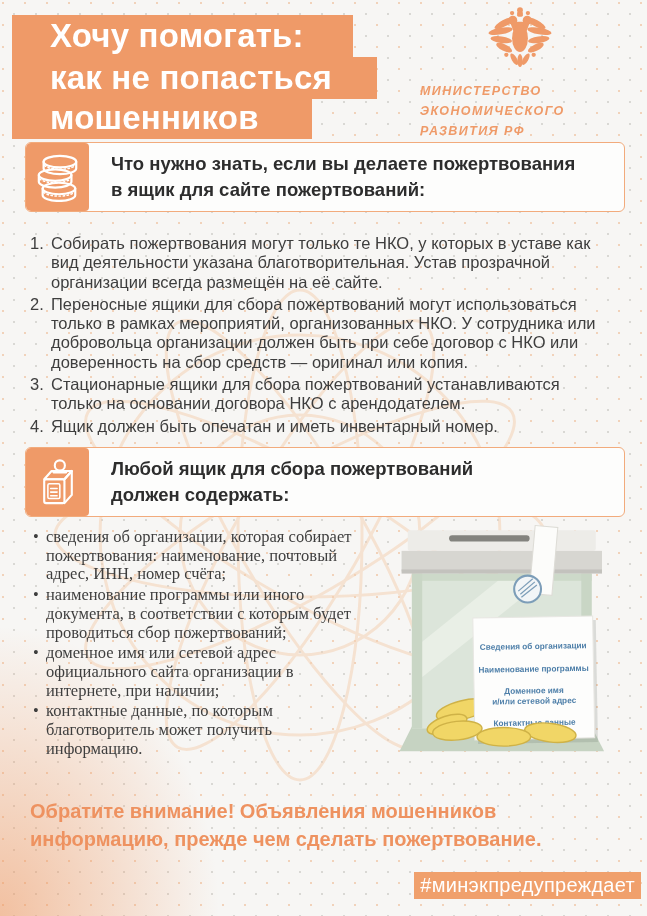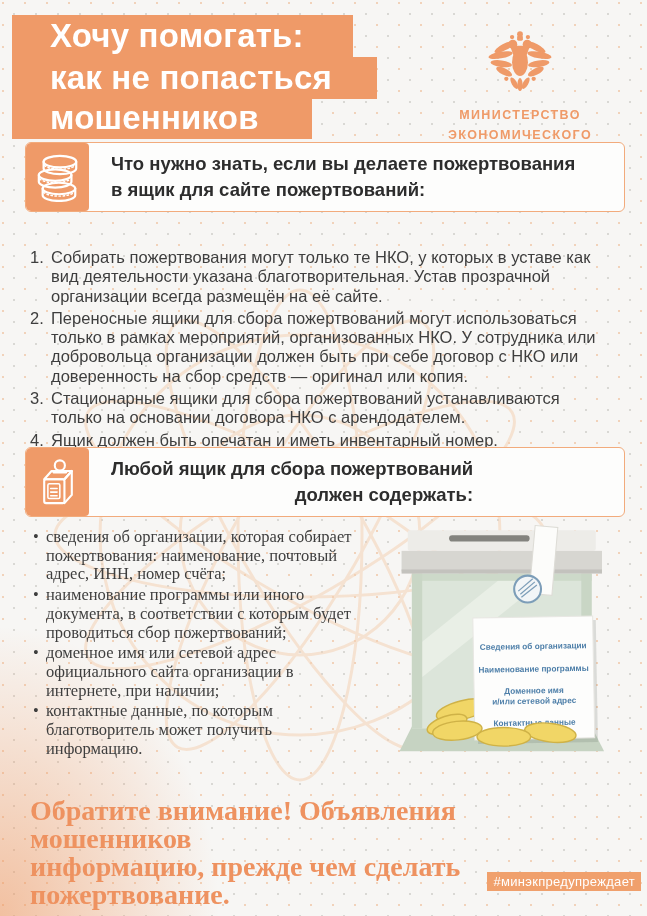--- a/index.html
+++ b/index.html
@@ -31,68 +31,68 @@
   .title-block { position:absolute; left:12px; top:15px; }
   .title-line {
     height:42px; line-height:42px; background:#EF9A68; color:#FFFFFF;
     font-weight:bold; font-size:33px; padding-left:38px; letter-spacing:.2px;
   }
   .title-line.l1 { width:341px; }
   .title-line.l2 { width:365px; }
   .title-line.l3 { width:300px; height:40px; line-height:38px; }
 
   
-  .emblem { position:absolute; left:420px; top:28px; width:200px; text-align:center; }
+  .emblem { position:absolute; left:420px; top:4px; width:200px; text-align:left;font-style:italic; }
   .emblem svg { display:block; margin:0 auto; }
   .ministry-name { margin-top:7px; color:#EF9A68; font-size:12.5px; font-weight:bold;
                    letter-spacing:1.4px; line-height:20px; }
 
   
   .info-box {
     position:absolute; left:25px; width:600px; height:70px;
     background:#FDFDFC; border:1.5px solid #F2AB7C; border-radius:6px;
     display:flex; align-items:stretch; overflow:hidden;
   }
   .info-box.b1 { top:142px; }
-  .info-box.b2 { top:447px;text-align:right; }
+  .info-box.b2 { top:447px; }
   .icon-square {
     width:63px; flex:0 0 63px; background:#EF9A68; border-radius:4px;
     display:flex; align-items:center; justify-content:center;
   }
   .box-title { display:flex; flex-direction:column; justify-content:center; padding-left:22px; }
   .box-title div { font-weight:bold; font-size:18.5px; line-height:26px; color:#2D2D2D; }
 
   
-  .num-list { position:absolute; left:30px; top:248px; width:578px; list-style:none; counter-reset:n; }
+  .num-list { position:absolute; left:30px; top:234px; width:578px; list-style:none; counter-reset:n; }
   .num-list li {
     counter-increment:n; position:relative; padding-left:21px;
     font-size:16.5px; line-height:19.3px; color:#3E3E3E; margin-bottom:3px;
   }
   .num-list li::before { content:counter(n) "."; position:absolute; left:0; }
 
   
   .bullet-list { position:absolute; left:32px; top:528px; width:320px; list-style:none; }
   .bullet-list li {
     position:relative; padding-left:14px;
     font-size:16.5px; line-height:18.7px; color:#3E3E3E; margin-bottom:2px;font-family:Liberation Serif, serif;
   }
   .bullet-list li::before { content:"•"; position:absolute; left:1px; }
 
   
   .illustration { position:absolute; left:385px; top:524px; }
   .note-text { font-size:8px; font-weight:bold; fill:#4E7FA9; text-anchor:middle; }
 
   
   .warning { position:absolute; left:30px; top:797px; width:590px; }
-  .warning div { font-weight:bold; font-size:28px; line-height:28px; color:#EE9260;font-family:Liberation Serif, serif; }
+  .warning div { font-weight:bold; font-size:20px; line-height:28px; color:#EE9260; }
 
   
   .hashtag {
     position:absolute; right:6px; top:872px; background:#F0A06C; color:#FFFFFF;
-    font-size:13px; padding:2px 6px; letter-spacing:.3px;
+    font-size:20px; padding:2px 6px; letter-spacing:.3px;
   }
 </style>
 </head>
 <body>
 
 <div class="page">
 
   <svg class="watermark" width="560" height="620" viewBox="0 0 560 620">
     <g fill="none" stroke="#F4D2B6" stroke-width="3">
       <ellipse cx="280" cy="330" rx="245" ry="62"></ellipse>

